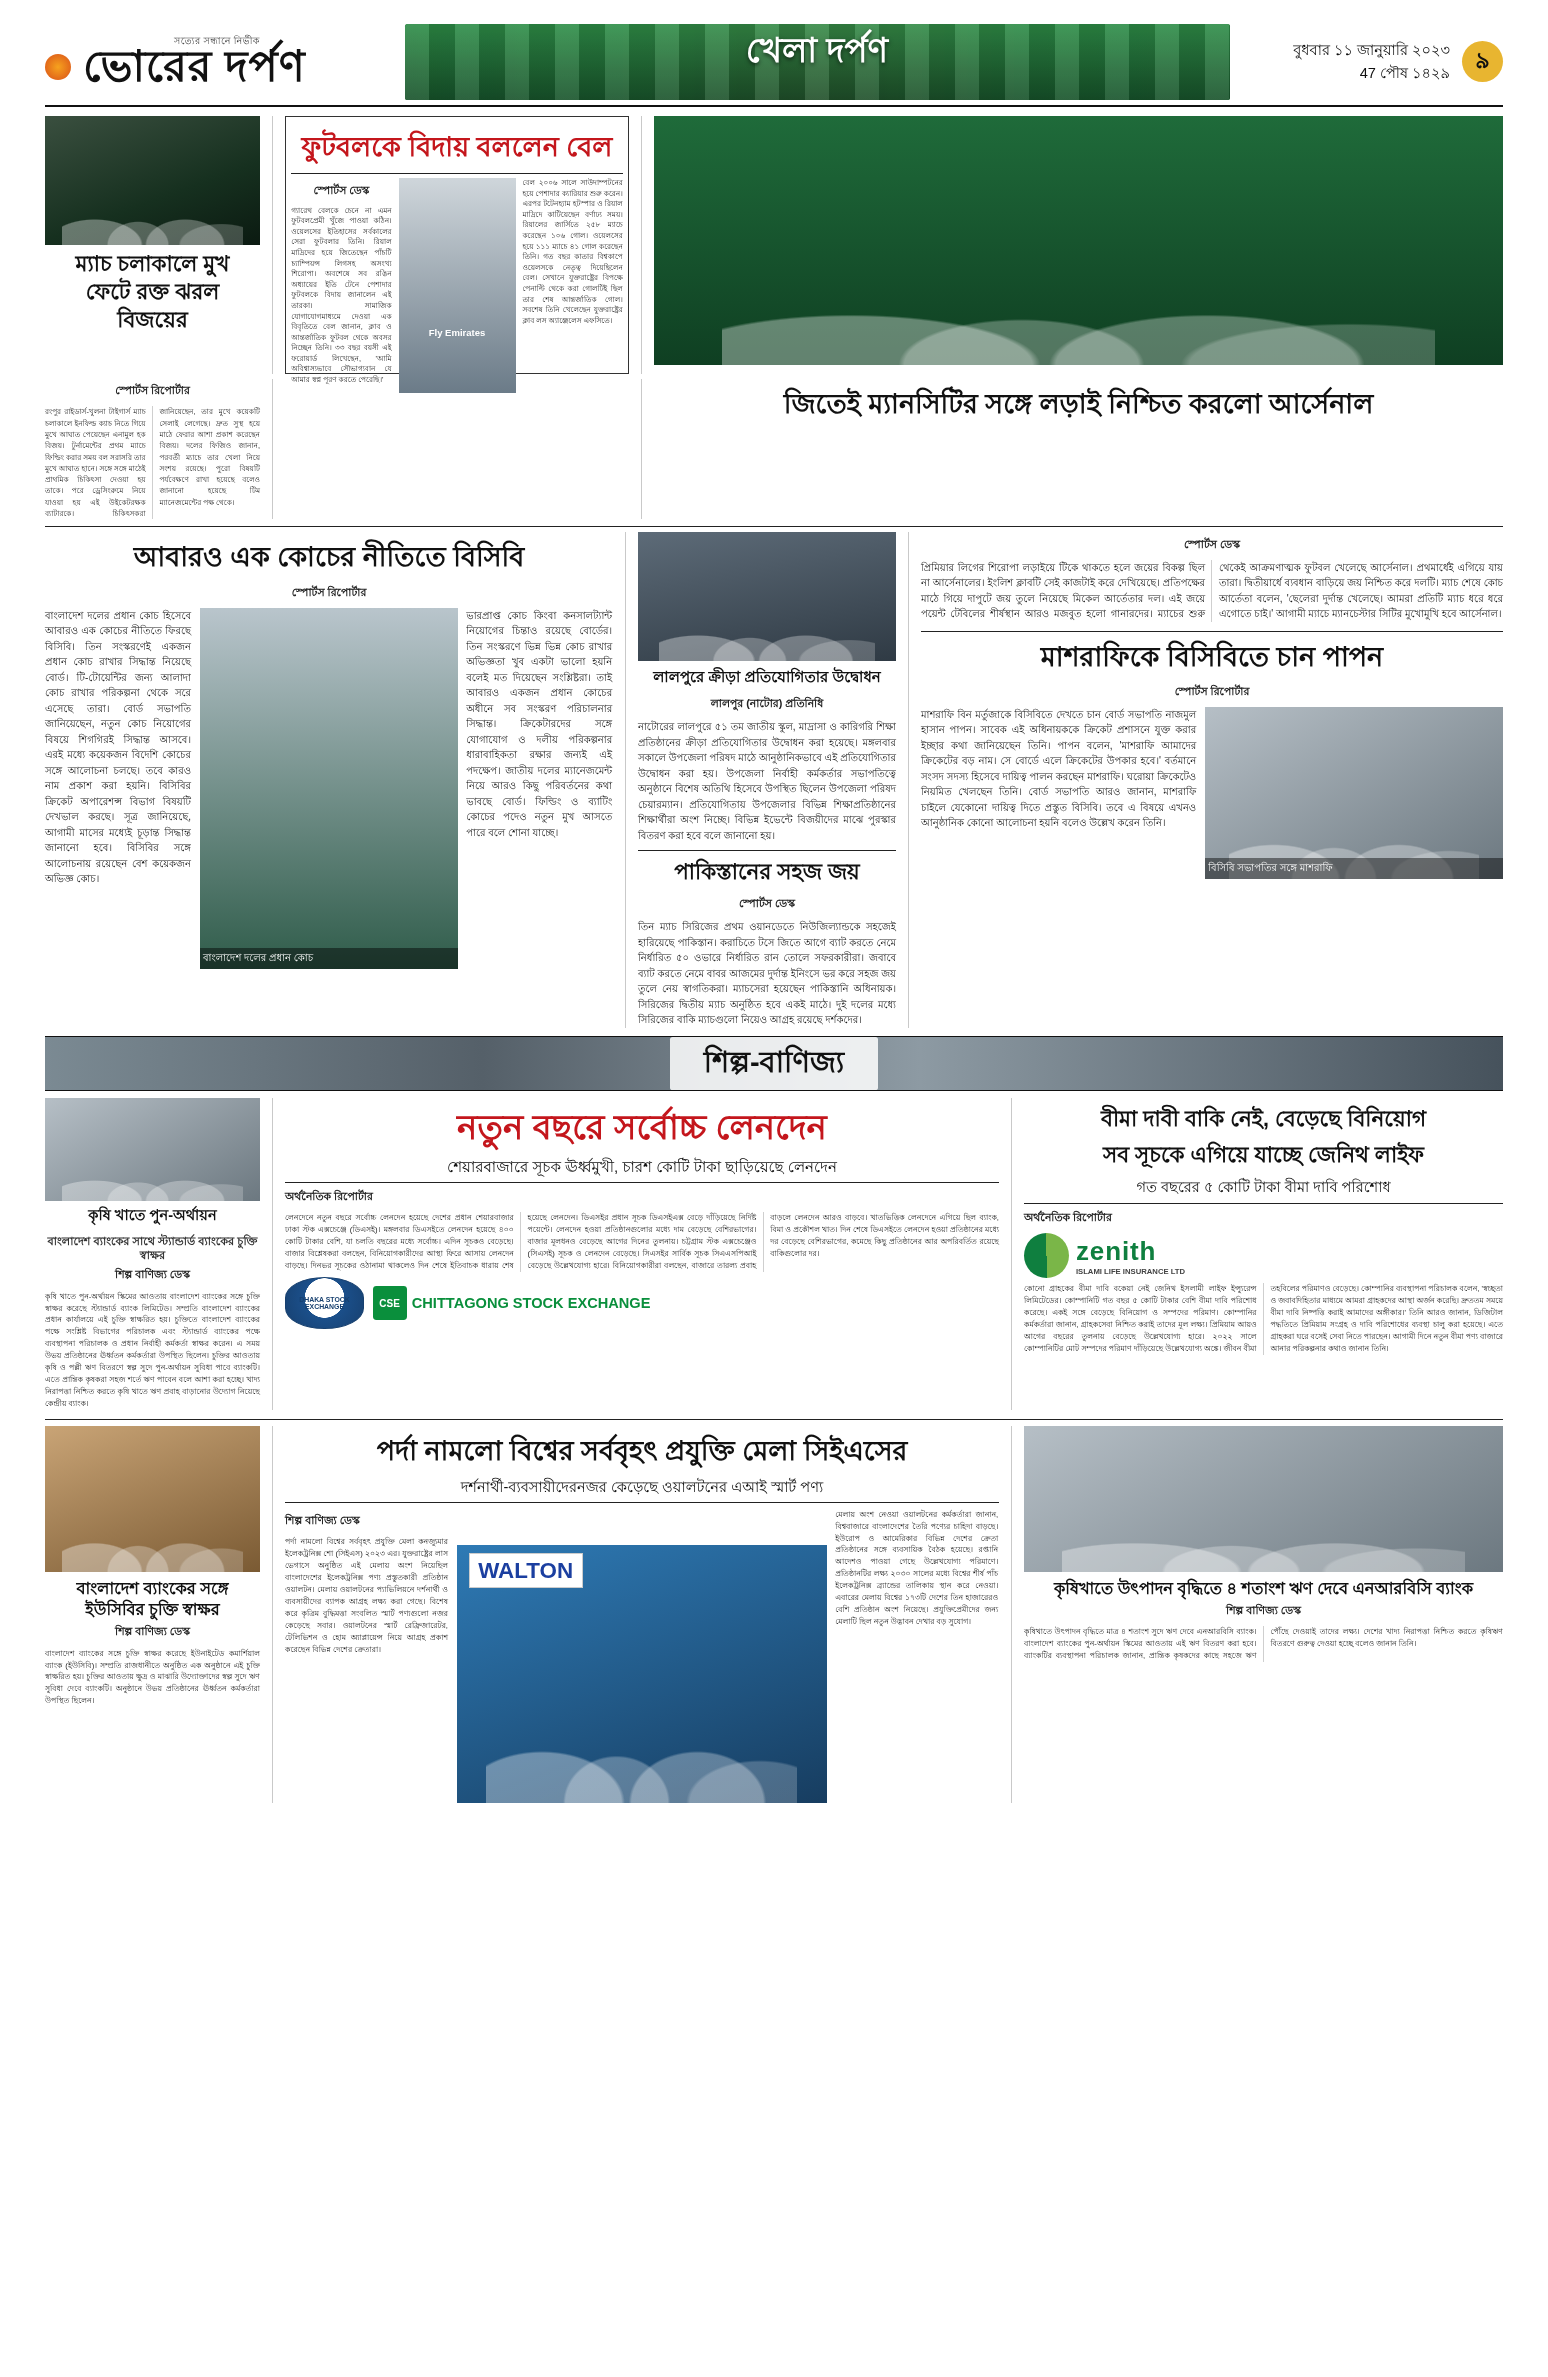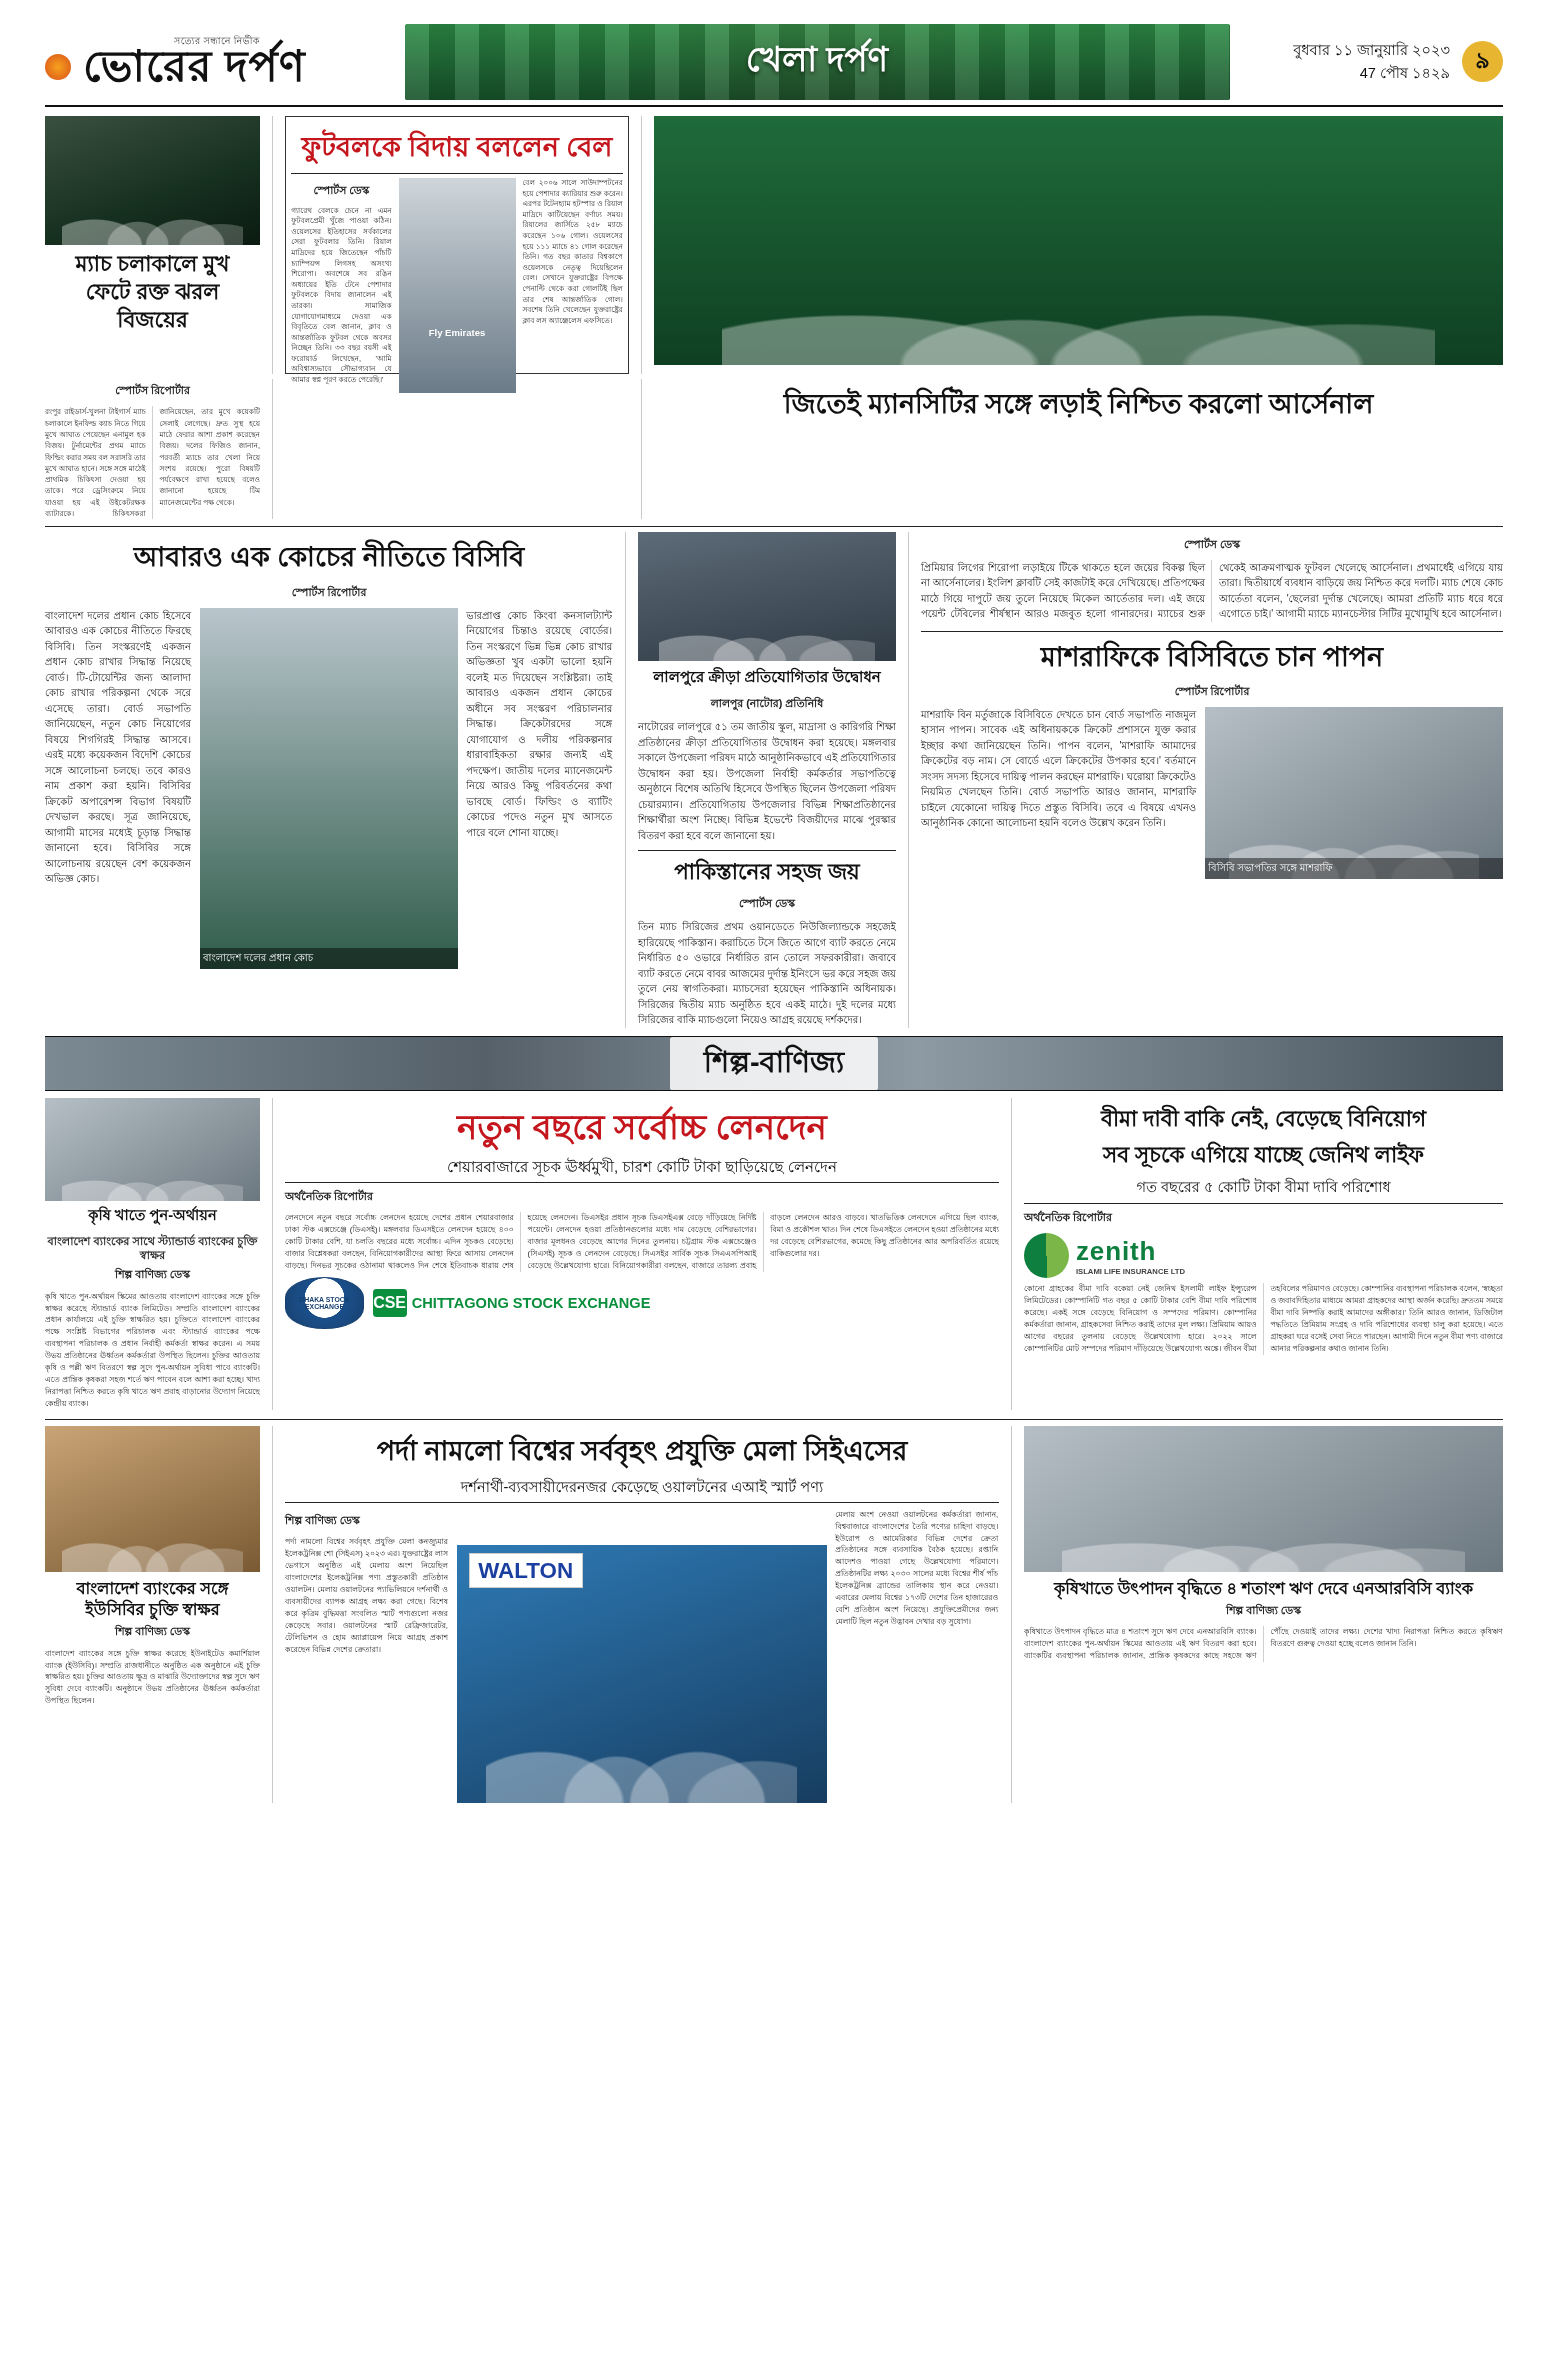--- a/index.html
+++ b/index.html
@@ -36,21 +36,21 @@
   }
   .mast-logo .title .sun {
     width:26px;height:26px;border-radius:50%;
     background:radial-gradient(circle,#f6a21e 0%, #e2681a 70%);
     display:inline-block;
   }
   .mast-center {
     flex:1; position:relative; height:76px; margin:0 15.5px;
     background:linear-gradient(90deg,#1d6b33,#2e9147 25%,#c0392b 50%,#1d6b33 75%,#2a7d3c);
     border-radius:2.6px; overflow:hidden;
-    display:flex; align-items:center; justify-content:center;
+    display:flex; align-items:flex-start; justify-content:center;
   }
   .mast-center .photostrip {
     position:absolute; inset:0;
     background:
       repeating-linear-gradient(90deg, rgba(255,255,255,.10) 0 24px, rgba(0,0,0,.14) 24px 50px),
       linear-gradient(180deg,#2f8f49,#17512a);
     opacity:.95;
   }
   .mast-center .section-name {
     position:relative;
@@ -125,22 +125,22 @@
 
   .logo-box { display:flex; align-items:center; gap:8.6px; margin:5.2px 0; }
   .dse-logo {
     width:79px;height:52px;border-radius:50%/40%;
     background:radial-gradient(circle at 50% 40%, #fff 40%, #1b4f8a 41%, #17406f 100%);
     border:1.7px solid #17406f; display:flex;align-items:center;justify-content:center;
     font-size:6.9px; color:#17406f; text-align:center; font-weight:bold; line-height:1.1;
   }
   .cse-logo { display:flex; align-items:center; gap:5.2px; }
   .cse-mark {
-    width:34px;height:28px;background:#0a8f3c;color:#fff;border-radius:3.4px;
-    display:flex;align-items:center;justify-content:center;font-size:16px;font-weight:bold;
+    width:34px;height:34px;background:#0a8f3c;color:#fff;border-radius:3.4px;
+    display:flex;align-items:center;justify-content:center;font-size:10px;font-weight:bold;
   }
   .cse-text { color:#0a8f3c; font-weight:bold; font-size:14.6px; line-height:1.05; }
   .zenith-logo { display:flex; align-items:center; gap:6.9px; margin:5.2px 0;}
   .zenith-mark{
     width:45px;height:45px;border-radius:50%;
     background:conic-gradient(#7ab648 0 50%, #0f7f3f 50% 100%);
   }
   .zenith-text{font-size:26px;font-weight:bold;color:#0f7f3f;letter-spacing:0.9px;}
   .zenith-sub{font-size:7.7px;color:#444;font-weight:bold;}
 

